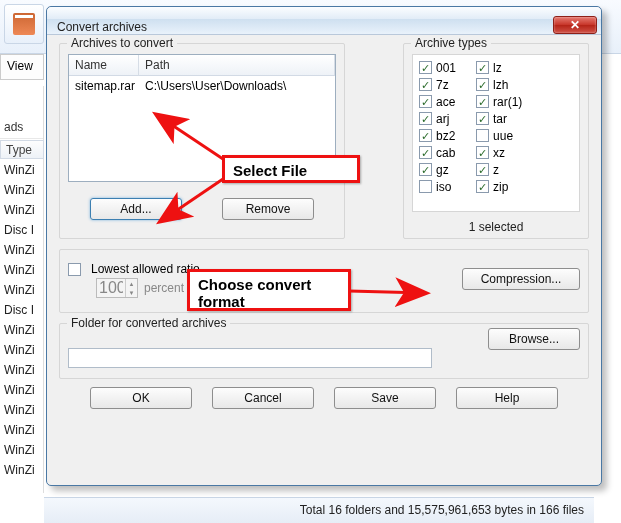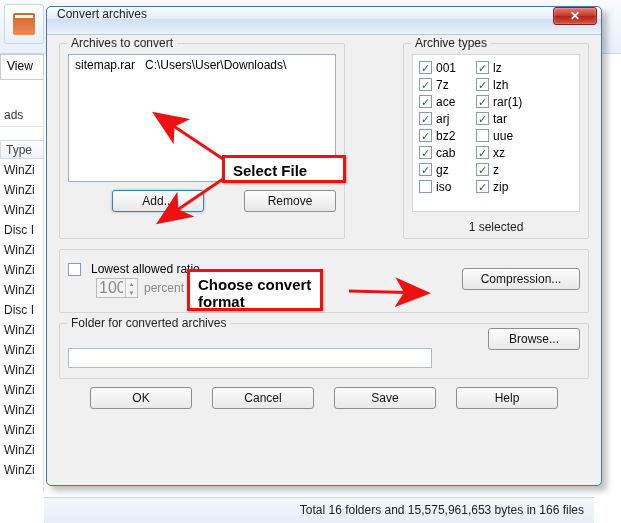--- a/index.html
+++ b/index.html
@@ -28,21 +28,21 @@
     width:22px;height:22px;margin:8px auto;
     background: linear-gradient(#c63,#e85);
     border-radius:2px; position:relative;
   }
   .bg-iconrow .book:before{content:"";position:absolute;left:2px;top:2px;right:2px;height:3px;background:#fff;}
   .bg-tab {
     position:absolute; left:0; top:54px; width:44px; height:26px;
     border:1px solid #ccc; background:#fdfdfd; padding:4px 6px;
   }
   .bg-leftcol {
-    position:absolute; left:0; top:74px; width:44px; bottom:30px;
+    position:absolute; left:0; top:86px; width:44px; bottom:30px;
     border-right:1px solid #ddd;
   }
   .bg-leftcol .hdr {
     padding:4px 4px; border-bottom:1px solid #e8e8e8; color:#333;
   }
   .bg-list {
     position:absolute; left:0; top:140px; width:44px;
   }
   .bg-list div { padding:3px 4px; white-space:nowrap; overflow:hidden; color:#222;}
   .bg-typehdr {
@@ -64,21 +64,21 @@
     border-radius:5px;
     background:#f0f0f0;
     box-shadow: 5px 5px 6px rgba(0,0,0,0.25);
     display:flex; flex-direction:column;
   }
   .titlebar {
     height:28px;
     background: linear-gradient(#fbfdff,#e1ecf7 45%,#cfe0f0 46%,#e9f2fb);
     border-bottom:1px solid #b9c8da;
     border-radius:5px 5px 0 0;
-    display:flex; align-items:flex-start;
+    display:flex; align-items:flex-end;
     padding:0 4px 0 10px;
   }
   .titlebar .title { flex:1; color:#222;}
   .closebtn {
     width:44px; height:18px; border-radius:3px;
     background: linear-gradient(#e67a71,#c8372b 48%,#b52418 52%,#d05146);
     border:1px solid #8d2018;
     display:flex; align-items:center; justify-content:center;
     color:#fff; font-weight:bold; cursor:pointer;
     box-shadow: 0 0 2px rgba(255,255,255,0.6) inset;
@@ -189,28 +189,32 @@
         <span>✕</span>
       </div>
   </div>
   <div class="dlgbody">
     <div class="toprow">
 
       <div style="flex:1;">
         <div class="groupbox" style="height:196px;">
           <span class="legend">Archives to convert</span>
           <div class="listview">
+            <div class="lv-head">
+              <div style="width:70px">Name</div>
+              <div style="flex:1">Path</div>
+            </div>
             <div class="lv-body">
               <div class="lv-row">
                 <div style="width:70px">sitemap.rar</div>
                 <div>C:\Users\User\Downloads\</div>
               </div>
             </div>
           </div>
-          <div style="display:flex; gap:40px; justify-content:flex-end; margin-top:8px;">
+          <div style="display:flex; gap:40px; justify-content:center; margin-top:16px;">
             <div class="btn focus">Add...</div>
             <div class="btn">Remove</div>
           </div>
         </div>
       </div>
 
       <div style="width:186px;margin-left:48px;">
         <div class="groupbox" style="height:196px;">
           <span class="legend">Archive types</span>
           <div class="types">
@@ -323,24 +327,24 @@
     </div>
 
 
     <div class="bottombtns">
       <div class="btn">OK</div>
       <div class="btn">Cancel</div>
       <div class="btn">Save</div>
       <div class="btn">Help</div>
     </div>
 
-    <div class="ann ann-box" style="left:175px; top:120px; width:124px; height:28px;">
+    <div class="ann ann-box" style="left:175px; top:120px; width:138px; height:28px;">
       <div class="ann-text">Select File</div>
     </div>
-    <div class="ann ann-box" style="left:140px; top:234px; width:136px; height:42px;">
+    <div class="ann ann-box" style="left:140px; top:234px; width:164px; height:42px;">
       <div class="ann-text" style="white-space:pre-line;">Choose convert
 format</div>
     </div>
     <svg class="arrows" width="556" height="460">
       <defs>
         <marker id="ah" markerWidth="12" markerHeight="10" refX="10" refY="5" orient="auto">
           <path d="M0,0 L12,5 L0,10 L3,5 Z" fill="#e11"></path>
         </marker>
       </defs>
       <line x1="176" y1="124" x2="110" y2="80" stroke="#e11" stroke-width="3" marker-end="url(#ah)"></line>

